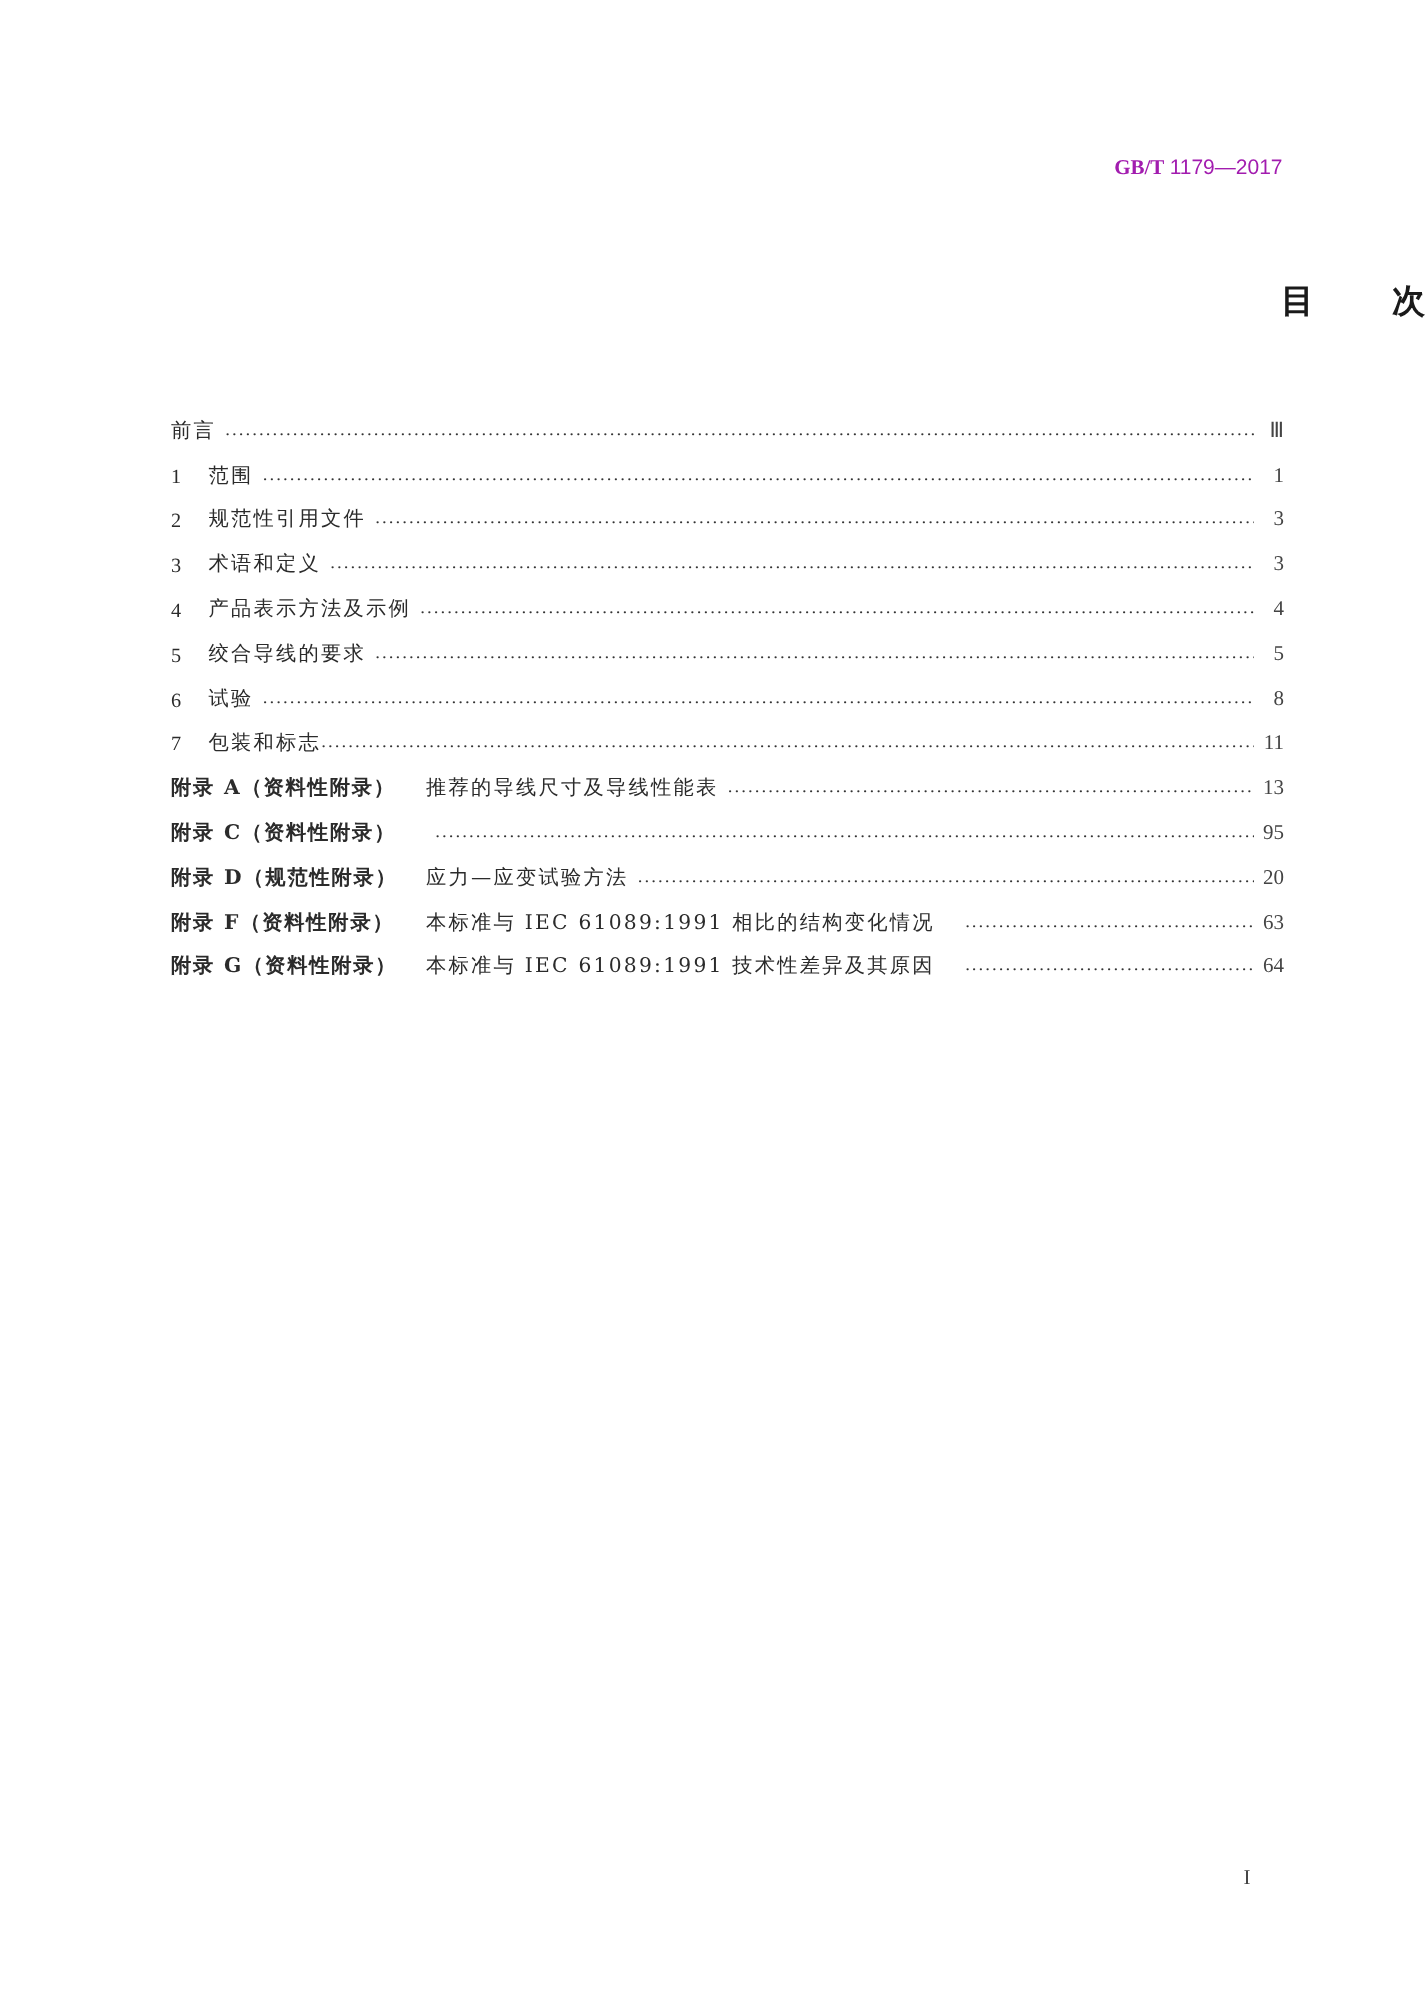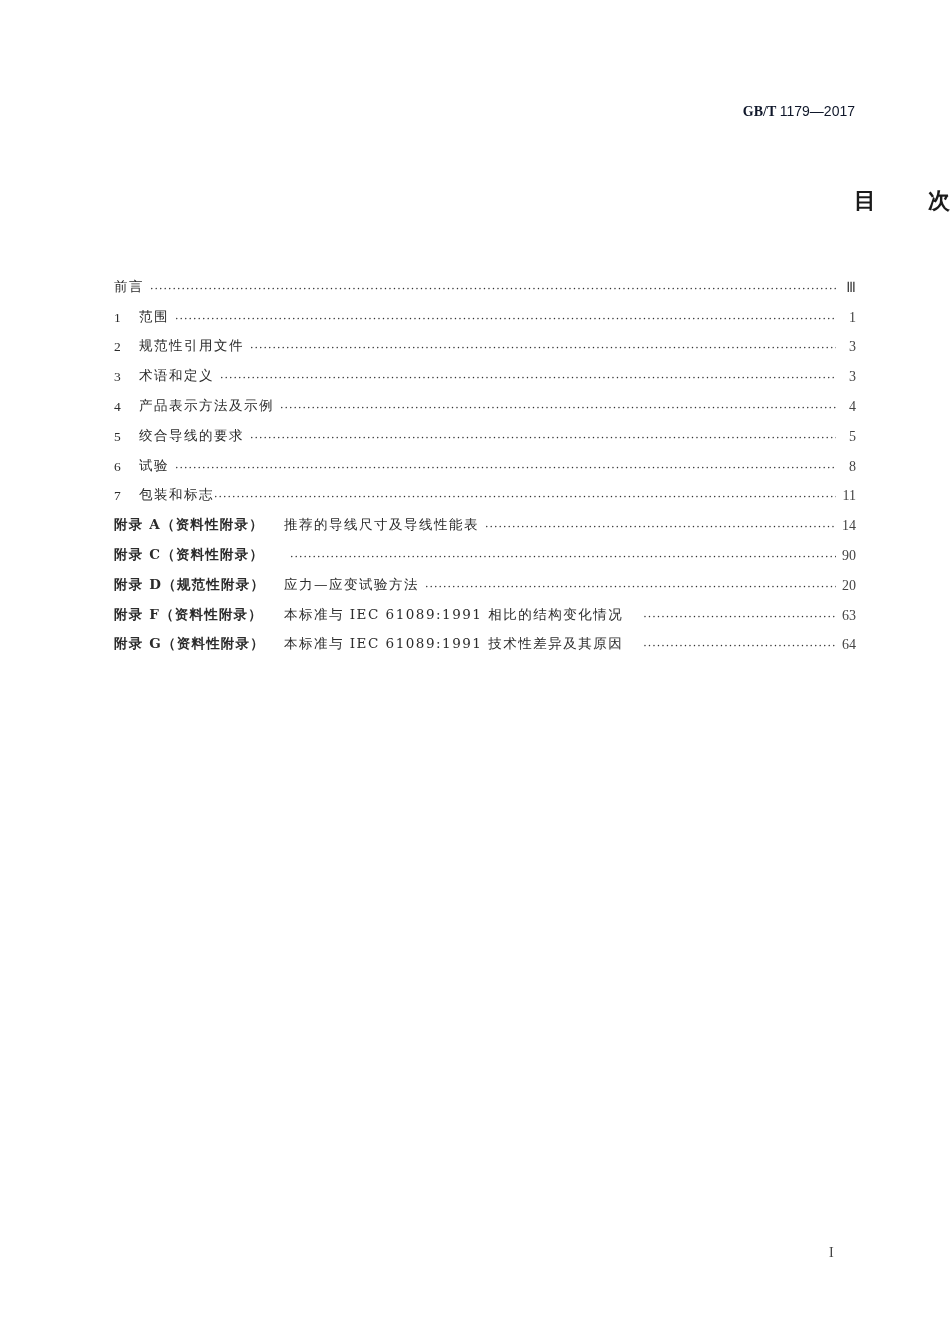--- a/index.html
+++ b/index.html
@@ -1,19 +1,19 @@
 <!DOCTYPE html>
 <html><head>
 <meta charset="utf-8">
 <style>
   html, body { margin:0; padding:0; background:#ffffff; }
   body { width:950px; height:1335px; position:relative; overflow:hidden;
          font-family:"DejaVu Serif","Liberation Serif",serif; color:#2b2b2b; }
   .std-code { position:absolute; top:103px; right:95px; font-size:14px;
-              font-family:"Liberation Serif",serif; color:#0f172a; }
+              font-family:"Liberation Serif",serif; color:#a21caf; }
   .std-code .gb { font-weight:bold; }
   .std-code .num { font-family:"Liberation Sans",sans-serif; }
   .title { position:absolute; top:186px; left:0; width:950px; text-align:right;
            font-family:"DejaVu Sans",sans-serif; font-size:22px; font-weight:bold;
            color:#1a1a1a; letter-spacing:0; }
   .title span { display:inline-block; }
   .title .gap { width:52px; }
   .toc { position:absolute; left:114px; top:266px; width:742px; }
   .row { display:flex; align-items:flex-end; height:29.8px; font-size:13.5px; }
   .row .num { width:25px; flex:0 0 auto; font-family:"Liberation Serif",serif; }
@@ -85,26 +85,26 @@
     <span class="num">7</span>
     <span class="label">包装和标志</span>
     <span class="leader" style="margin-left:0"></span>
     <span class="page">11</span>
   </div>
 
   <div class="row">
     <span class="annex">附录 A（资料性附录）</span>
     <span class="label">推荐的导线尺寸及导线性能表</span>
     <span class="leader"></span>
-    <span class="page">14</span>
+    <span class="page">13</span>
   </div>
   <div class="row">
     <span class="annex">附录 C（资料性附录）</span>
     <span class="leader"></span>
-    <span class="page">90</span>
+    <span class="page">95</span>
   </div>
   <div class="row">
     <span class="annex">附录 D（规范性附录）</span>
     <span class="label">应力—应变试验方法</span>
     <span class="leader"></span>
     <span class="page">20</span>
   </div>
   <div class="row">
     <span class="annex">附录 F（资料性附录）</span>
     <span class="label">本标准与 IEC 61089:1991 相比的结构变化情况</span>

